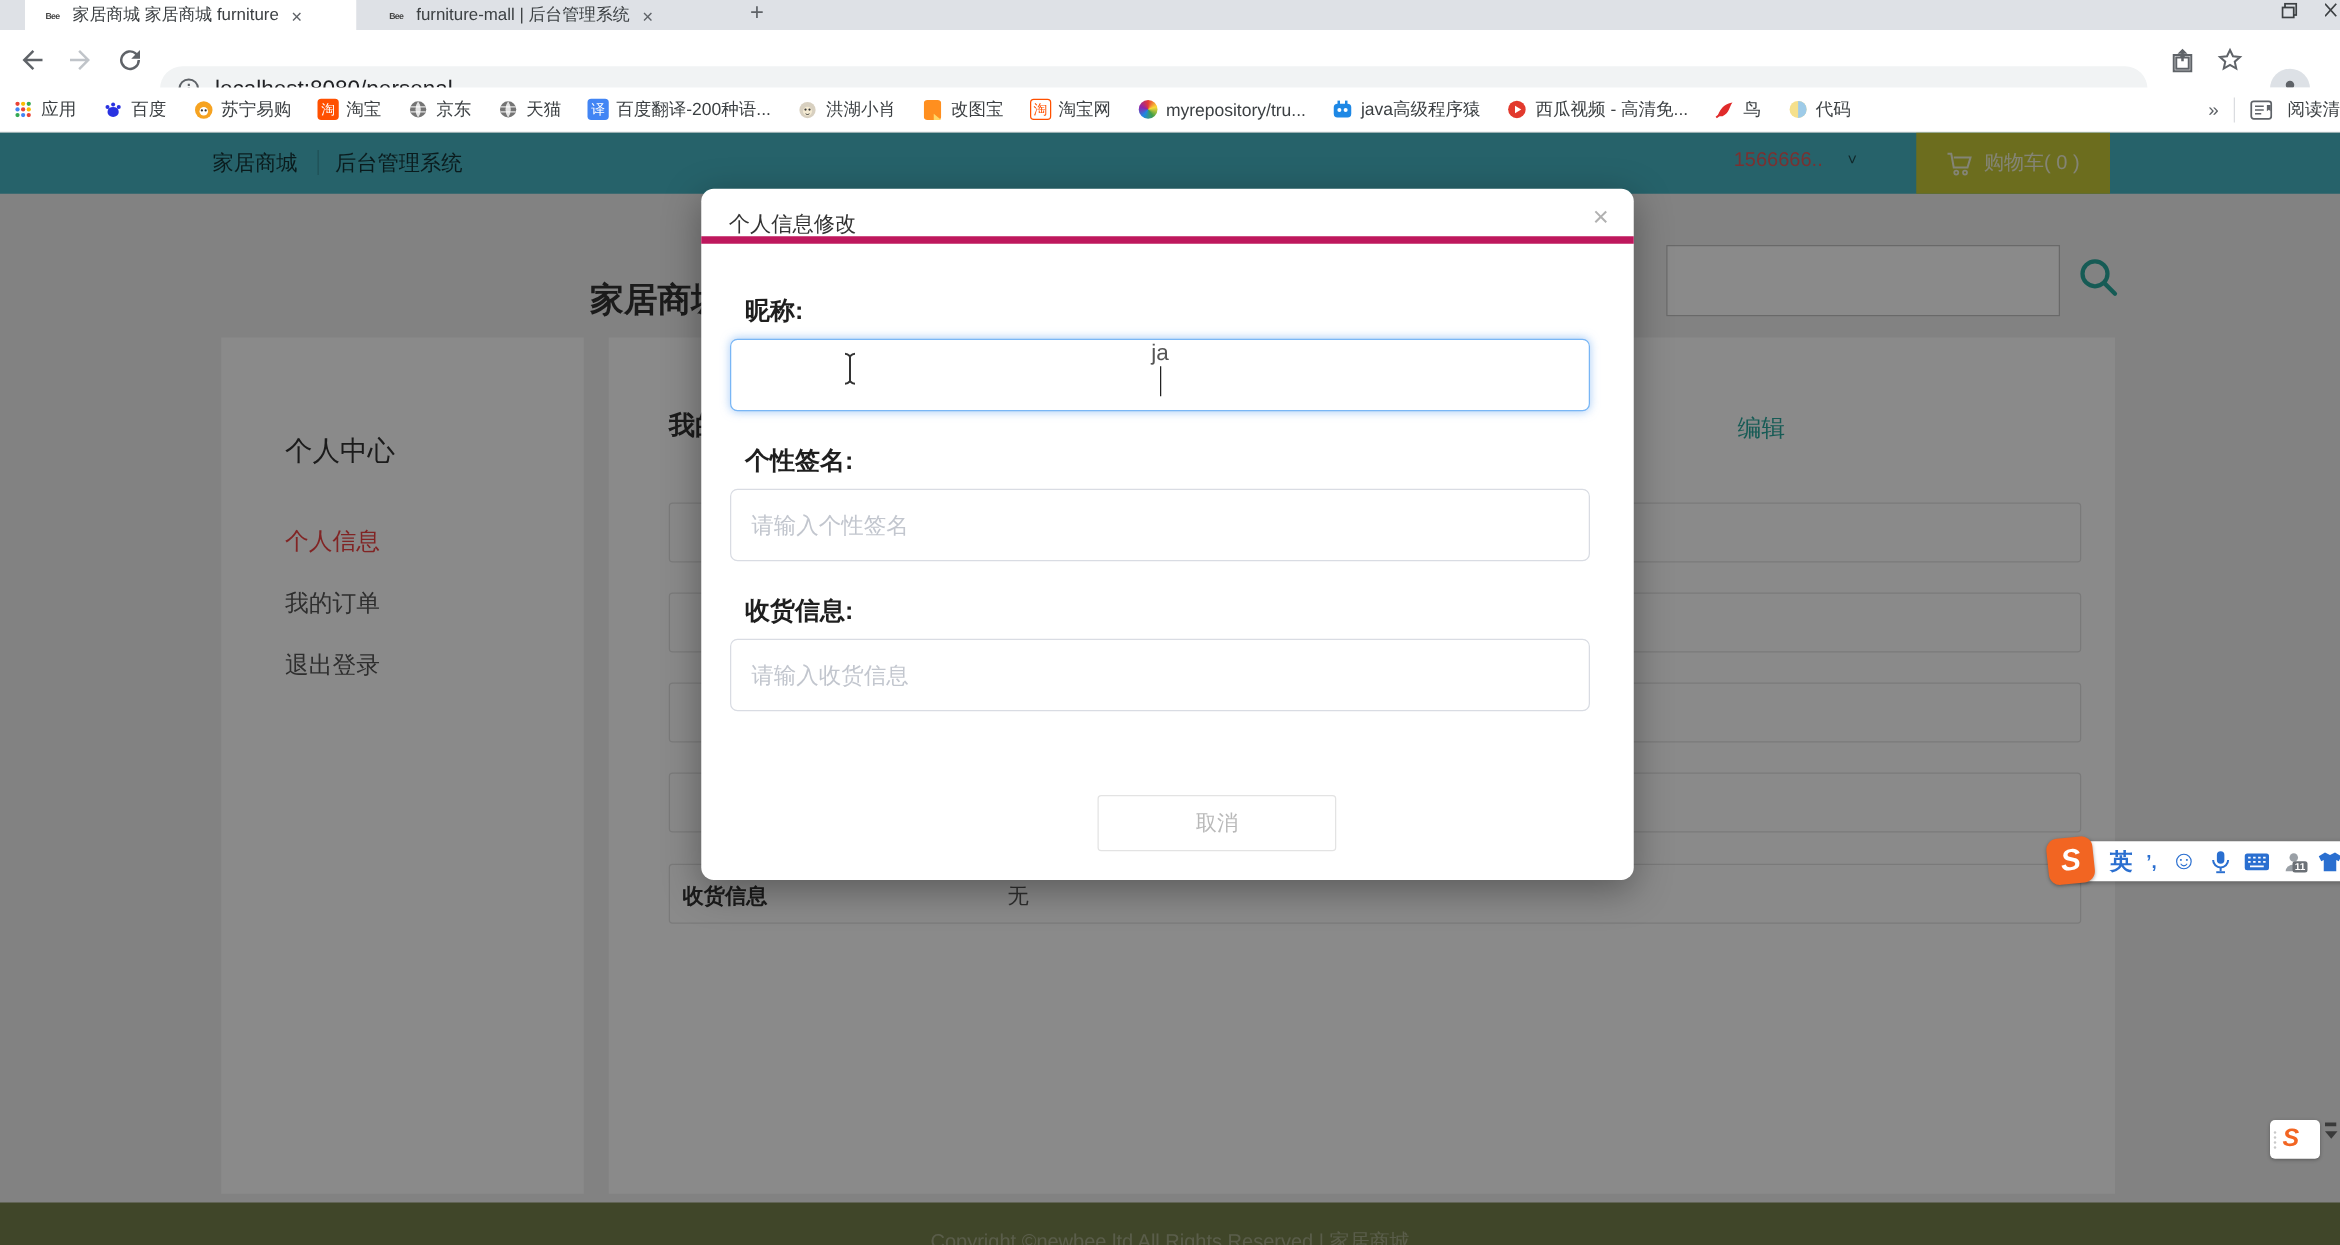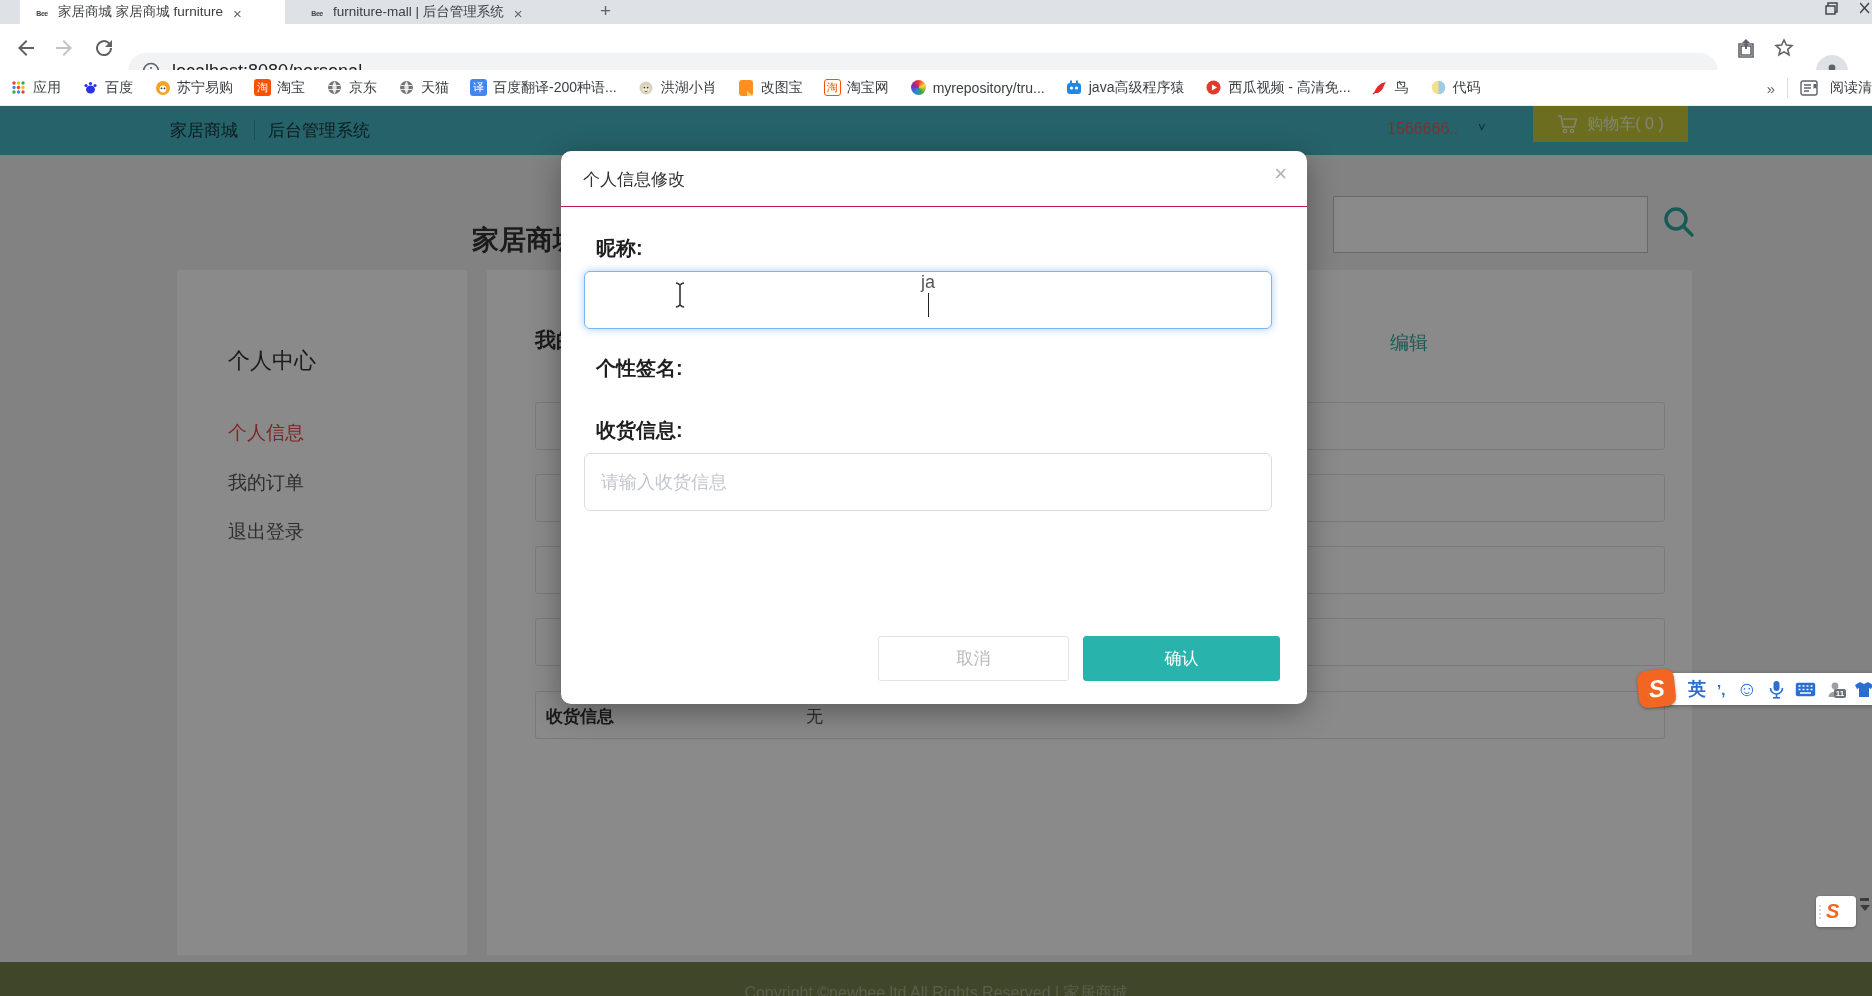--- a/index.html
+++ b/index.html
@@ -38,21 +38,21 @@
   .chev { color:#5f6368; font-size:15px; }
 
   
   .page { position:absolute; left:0; top:106px; width:1872px; height:890px; background:#f0f0f0; overflow:hidden; }
   .siteheader { position:absolute; left:0; top:0; width:1872px; height:49px; background:#47b6c4; }
   .brand { position:absolute; left:170px; top:13px; font-size:17px; color:rgba(0,0,0,0.72); }
   .sysname { position:absolute; left:268px; top:13px; font-size:17px; color:rgba(0,0,0,0.72); }
   .hdr-div { position:absolute; left:254px; top:14px; width:1px; height:20px; background:rgba(0,0,0,0.2); }
   .phone { position:absolute; left:1387px; top:14px; font-size:16px; color:#e05b5b; }
   .phone-chev { position:absolute; left:1478px; top:14px; font-size:13px; color:rgba(0,0,0,0.6); }
-  .cartbox { position:absolute; left:1533px; top:0; width:155px; height:36px; background:#c7ca38; display:flex;
+  .cartbox { position:absolute; left:1533px; top:0; width:155px; height:49px; background:#c7ca38; display:flex;
              align-items:center; justify-content:center; gap:8px; color:#f4f4da; font-size:16px; }
   .pageheading { position:absolute; left:472px; top:116px; font-size:27px; font-weight:600; color:#333; }
   .searchbox { position:absolute; left:1333px; top:90px; width:315px; height:57px; background:#fff; border:1px solid #c2c2c2; }
   .searchicon { position:absolute; left:1659px; top:97px; }
 
   .card { position:absolute; background:#fff; }
   .sidebar { left:177px; top:164px; width:290px; height:685px; }
   .sb-title { position:absolute; left:51px; top:76px; font-size:22px; color:#333; }
   .sb-item { position:absolute; left:51px; font-size:19px; color:#555; }
   .sb-item.active { color:#ef4444; font-weight:normal; }
@@ -62,21 +62,21 @@
   .mrow { position:absolute; left:48px; width:1130px; height:48px; border:1px solid #e2e2e2; border-radius:3px; background:#fff; }
   .mrow .rlabel { position:absolute; left:10px; top:13px; font-size:17px; font-weight:bold; color:#333; }
   .mrow .rvalue { position:absolute; left:270px; top:13px; font-size:17px; color:#555; }
   .sitefooter { position:absolute; left:0; top:856px; width:1872px; height:34px; background:#77814c; overflow:hidden; }
   .copyright { position:absolute; left:0; top:21px; width:100%; text-align:center; font-size:16px; color:rgba(255,255,255,0.35); }
 
   
   .mask { position:absolute; left:0; top:106px; width:1872px; height:890px; background:rgba(0,0,0,0.46); }
   .modal { position:absolute; left:561px; top:151px; width:746px; height:553px; background:#fff; border-radius:10px;
            box-shadow:0 8px 30px rgba(0,0,0,0.35); }
-  .m-head { position:relative; height:56px; border-bottom:1px solid #be185d; }
+  .m-head { position:relative; height:44px; border-bottom:6px solid #be185d; }
   .m-title { position:absolute; left:22px; top:17px; font-size:17px; color:#333; }
   .m-close { position:absolute; right:20px; top:12px; font-size:22px; color:#b1b1b1; line-height:22px; }
   .m-body { position:absolute; left:23px; top:84px; width:688px; }
   .f-label { font-size:20px; font-weight:bold; color:#1f1f1f; margin-bottom:9px;padding-left:12px; }
   .f-input { width:688px; height:58px; border:1px solid #d9dce3; border-radius:6px; background:#fff;
              font-size:18px; color:#555; padding:0 16px; display:flex; align-items:center;
              font-family:"Liberation Sans","DejaVu Sans",sans-serif;flex-direction:column; }
   .f-input.focus { border:1px solid #79b6f5; box-shadow:0 0 8px rgba(110,170,240,0.6); }
   input.f-input::placeholder { color:#c2c6ce; }
   .gap26 { height:26px; }
@@ -405,26 +405,26 @@
       <span class="m-close">×</span>
     </div>
     <div class="m-body">
       <div class="f-label">昵称:</div>
       <div class="f-input focus">
         <span>ja</span>
           <span class="caret"></span>
       </div>
       <div class="gap26"></div>
       <div class="f-label">个性签名:</div>
+      <input class="f-input" placeholder="请输入个性签名" style="">
       <div class="gap26"></div>
       <div class="f-label">收货信息:</div>
       <input class="f-input" placeholder="请输入收货信息" style="">
     </div>
     <div class="m-btn btn-cancel">取消</div>
-    <div class="m-btn btn-confirm">确认</div>
   </div>
 
   <div class="ime-bar">
     <span class="ime-logo">S</span>
     <span class="ime-item">英</span>
     <span class="ime-item" style="font-size:15px;">’,</span>
     <span class="ime-item" style="font-size:21px;font-weight:normal;">☺</span>
     <span class="ime-item">
       <svg width="15" height="19" viewBox="0 0 15 19">
           <rect x="4.5" y="1" width="6" height="10" rx="3" fill="#2a6fd0"></rect>

